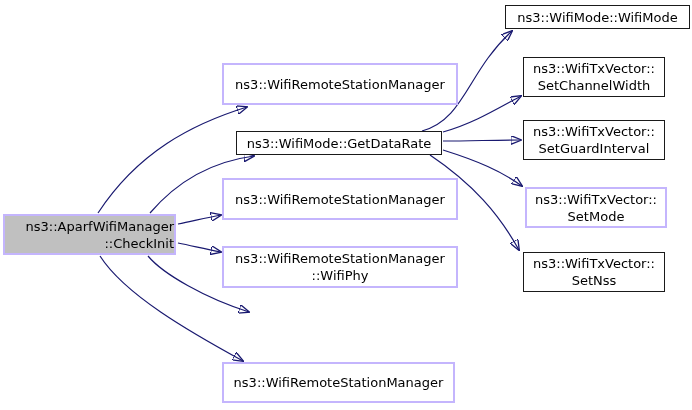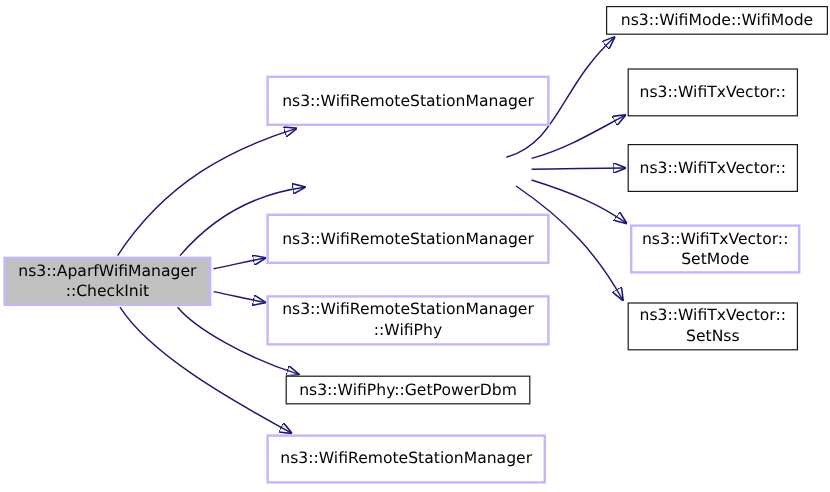--- a/index.html
+++ b/index.html
@@ -22,21 +22,21 @@
     align-items:center;
     justify-content:center;
     text-align:center;
     font-size:13px;
     line-height:17px;
     white-space:nowrap;
     cursor:pointer;
   }
   .node.strong{border:2px solid #c4b5fd;}
   .node.thin{border:1px solid #1a1a1a;}
-  .node.highlight{background:#c0c0c0;cursor:default;}
+  .node.highlight{background:#c0c0c0;cursor:default;align-items:flex-end;}
 </style>
 </head>
 <body>
 
 <div class="canvas">
 
   <svg class="edges" viewBox="0 0 692 410" xmlns="http://www.w3.org/2000/svg">
     <defs>
       <marker id="arrow" viewBox="0 0 10 8" refX="9.3" refY="4" markerWidth="11" markerHeight="9" orient="auto" markerUnits="userSpaceOnUse">
         <path d="M0,0 L10,4 L0,8 Z" fill="#191970"></path>
@@ -57,48 +57,50 @@
 
   <div class="node strong highlight" style="left:3px;top:214px;width:173px;height:41px;">
     <span>ns3::AparfWifiManager</span>
     <span>::CheckInit</span>
   </div>
 
   <div class="node strong" style="left:222px;top:63px;width:236px;height:42px;">
     <span>ns3::WifiRemoteStationManager</span>
   </div>
 
+  <div class="node thin" style="left:236px;top:131px;width:206px;height:24px;">
+    <span>ns3::WifiMode::GetDataRate</span>
+  </div>
 
   <div class="node strong" style="left:222px;top:178px;width:236px;height:42px;">
     <span>ns3::WifiRemoteStationManager</span>
   </div>
 
   <div class="node strong" style="left:222px;top:246px;width:236px;height:42px;">
     <span>ns3::WifiRemoteStationManager</span>
     <span>::WifiPhy</span>
   </div>
 
-  <div class="node thin" style="left:238px;top:313px;width:204px;height:24px;">
-    <span>ns3::WifiPhy::GetPowerDbm</span>
-  </div>
 
   <div class="node strong" style="left:222px;top:362px;width:233px;height:41px;">
     <span>ns3::WifiRemoteStationManager</span>
   </div>
 
   <div class="node thin" style="left:478px;top:5px;width:185px;height:24px;margin-left:27px;">
     <span>ns3::WifiMode::WifiMode</span>
   </div>
 
   <div class="node thin" style="left:523px;top:57px;width:142px;height:40px;">
     <span>ns3::WifiTxVector::</span>
+    <span>SetChannelWidth</span>
   </div>
 
   <div class="node thin" style="left:523px;top:120px;width:142px;height:40px;">
     <span>ns3::WifiTxVector::</span>
+    <span>SetGuardInterval</span>
   </div>
 
   <div class="node strong" style="left:525px;top:187px;width:142px;height:41px;">
     <span>ns3::WifiTxVector::</span>
     <span>SetMode</span>
   </div>
 
   <div class="node thin" style="left:523px;top:252px;width:142px;height:40px;">
     <span>ns3::WifiTxVector::</span>
     <span>SetNss</span>

